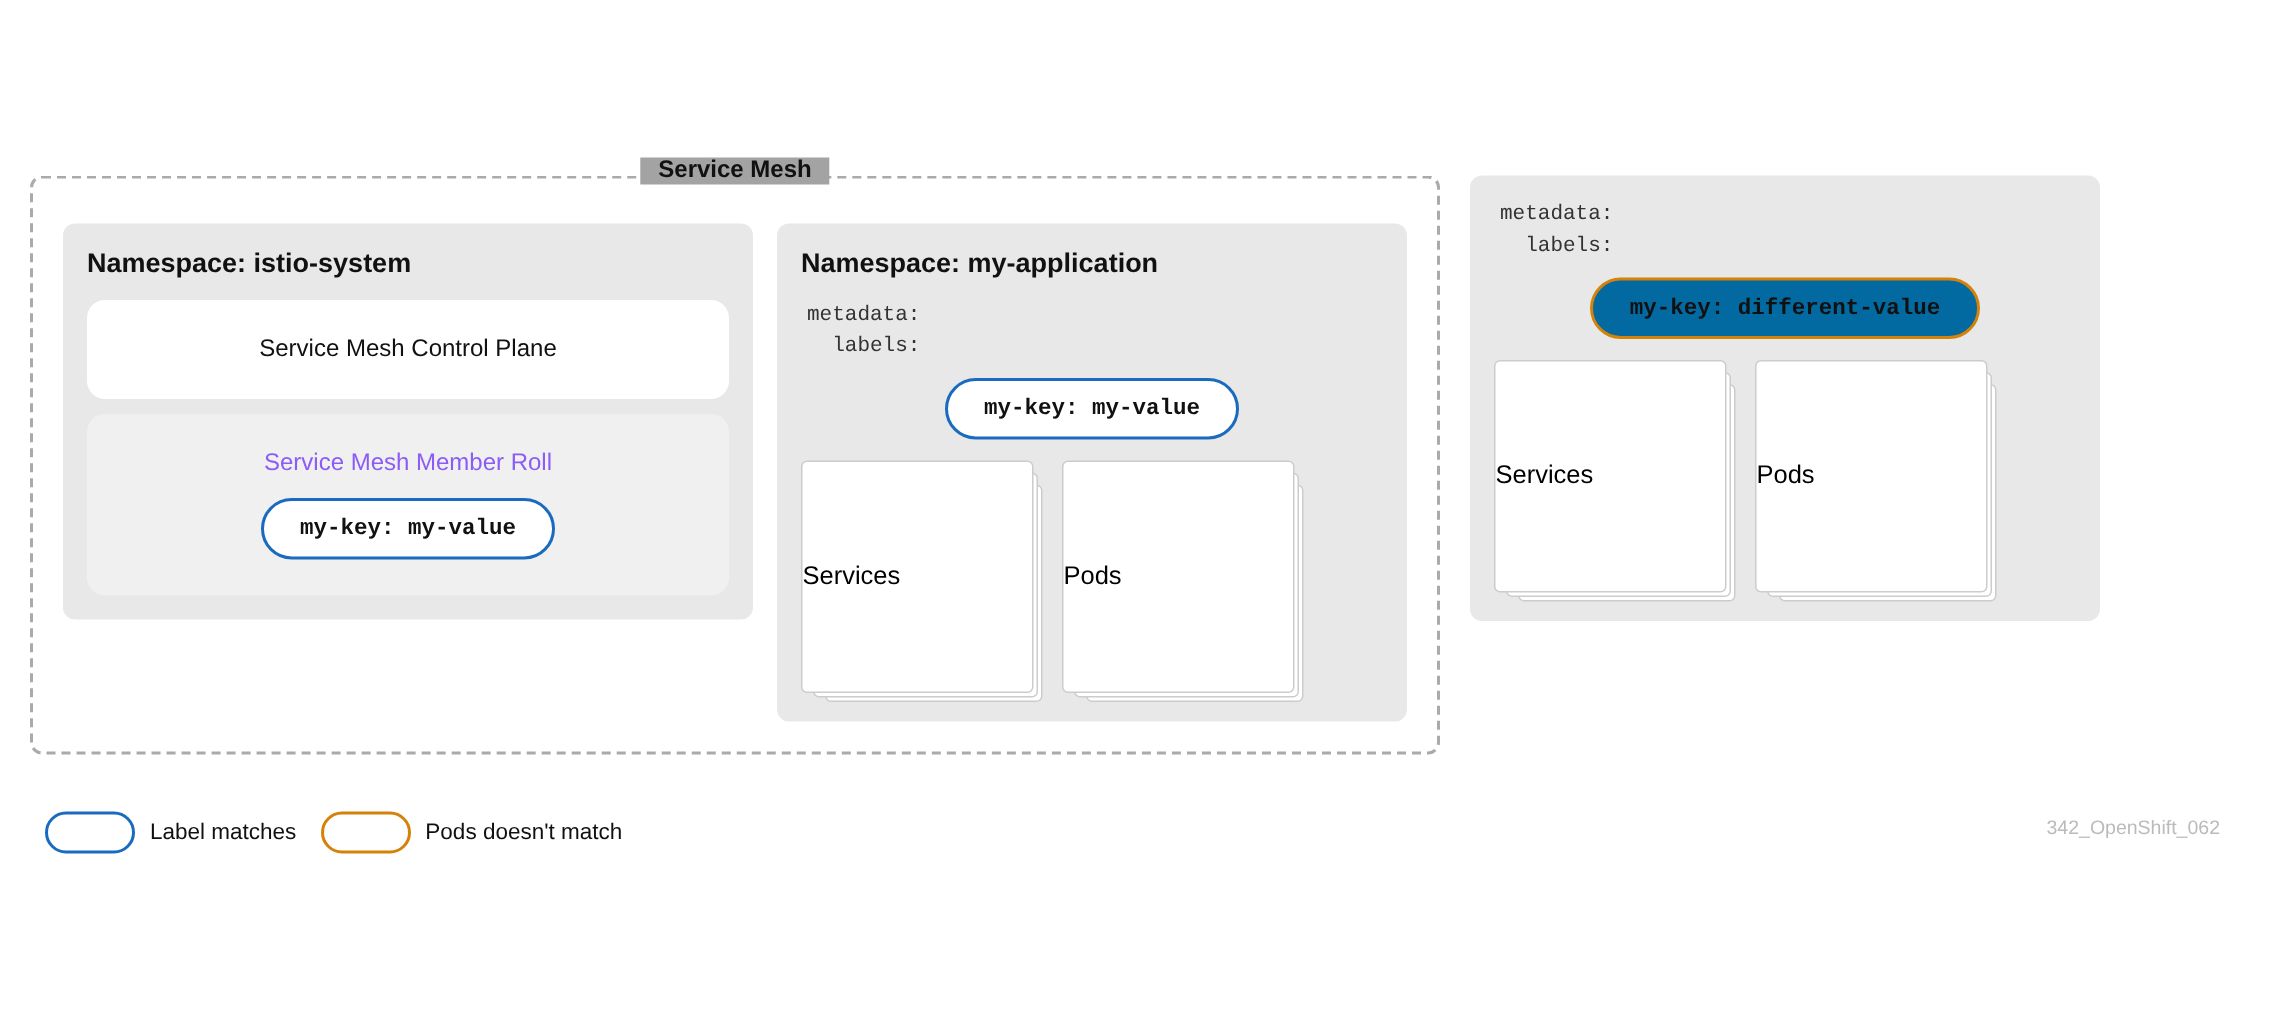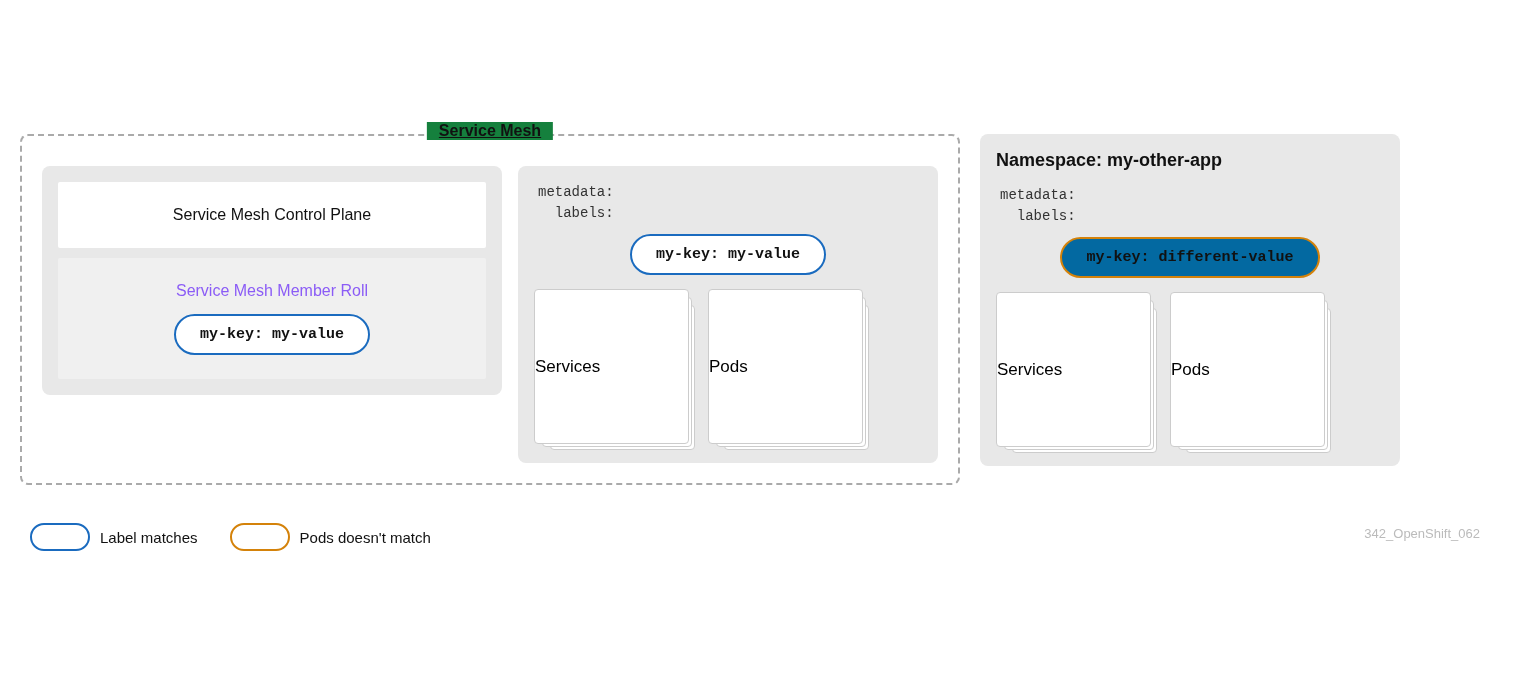--- a/index.html
+++ b/index.html
@@ -41,27 +41,26 @@
       flex-direction: row;
       gap: 16px;
       align-items: flex-start;
     }
 
     .service-mesh-label {
       position: absolute;
       top: -14px;
       left: 50%;
       transform: translateX(-50%);
-      background: #15803d;
+      background: #a3a3a3;
       padding: 0 12px;
       font-size: 16px;
       font-weight: 700;
       color: #111;
       white-space: nowrap;
-      text-decoration: underline;
     }
 
     
     .namespace-box {
       background: #e8e8e8;
       border-radius: 8px;
       padding: 16px;
       display: flex;
       flex-direction: column;
       gap: 10px;
@@ -97,21 +96,21 @@
       font-family: 'Courier New', Courier, monospace;
       font-size: 14px;
       color: #333;
       line-height: 1.5;
       margin-left: 4px;
     }
 
     
     .inner-box {
       background: #ffffff;
-      border-radius: 2px;
+      border-radius: 12px;
       padding: 24px 16px;
       display: flex;
       align-items: center;
       justify-content: center;
       font-size: 16px;
       color: #111;
     }
 
     .inner-box.control-plane {
       min-height: 64px;
@@ -200,21 +199,21 @@
       font-size: 17px;
       color: #000000;
       z-index: 2;
     }
 
     
     .legend {
       display: flex;
       flex-direction: row;
       align-items: center;
-      gap: 32px;
+      gap: 16px;
       margin-top: 28px;
       padding-left: 10px;
     }
 
     .legend-item {
       display: flex;
       flex-direction: row;
       align-items: center;
       gap: 10px;
     }
@@ -261,32 +260,34 @@
 <body>
 
 <div class="main-container">
   <div class="diagram-wrapper">
     <div class="diagram-area">
 
       <div class="service-mesh-box">
         <span class="service-mesh-label">Service Mesh</span>
 
         <div class="namespace-box istio">
+          <div class="namespace-title">Namespace: istio-system</div>
 
           <div class="inner-box control-plane">
             <span>Service Mesh Control Plane</span>
           </div>
 
           <div class="inner-box member-roll">
             <div class="member-roll-title">Service Mesh Member Roll</div>
             <span class="label-pill blue">my-key: my-value</span>
           </div>
         </div>
 
         <div class="namespace-box my-application">
+          <div class="namespace-title">Namespace: my-application</div>
           <div class="metadata-text">metadata:<br>&nbsp;&nbsp;labels:</div>
           <span class="label-pill blue">my-key: my-value</span>
 
           <div class="stacked-cards-row">
 
             <div class="stacked-card-container">
               <div class="stacked-card back2"></div>
               <div class="stacked-card back1"></div>
               <div class="stacked-card front">
                 <span>Services</span>
@@ -298,21 +299,20 @@
               <div class="stacked-card back1"></div>
               <div class="stacked-card front">
                 <span>Pods</span>
               </div>
             </div>
           </div>
         </div>
       </div>
 
       <div class="namespace-box-outside">
-        <div class="namespace-title">Namespace: my-other-app</div>
         <div class="metadata-text">metadata:<br>&nbsp;&nbsp;labels:</div>
         <span class="label-pill orange">my-key: different-value</span>
 
         <div class="stacked-cards-row">
 
           <div class="stacked-card-container">
             <div class="stacked-card back2"></div>
             <div class="stacked-card back1"></div>
             <div class="stacked-card front">
               <span>Services</span>

